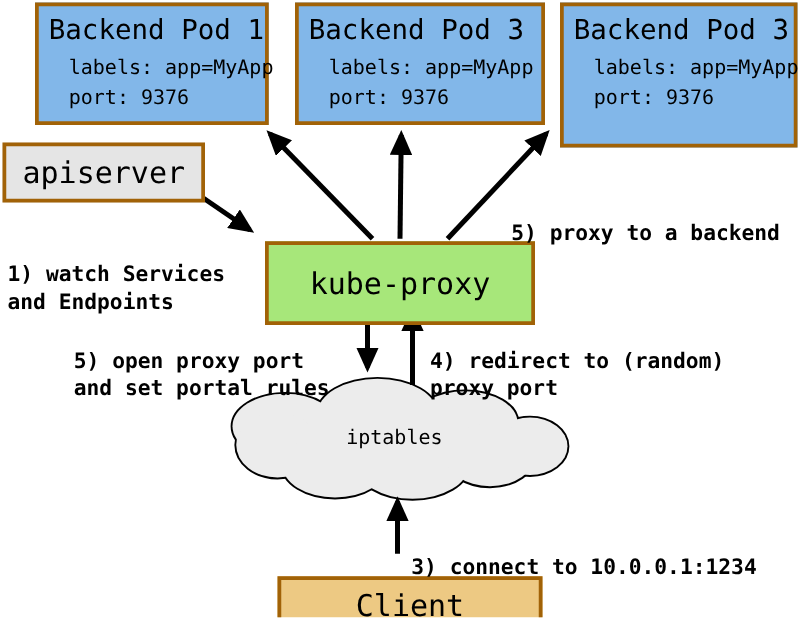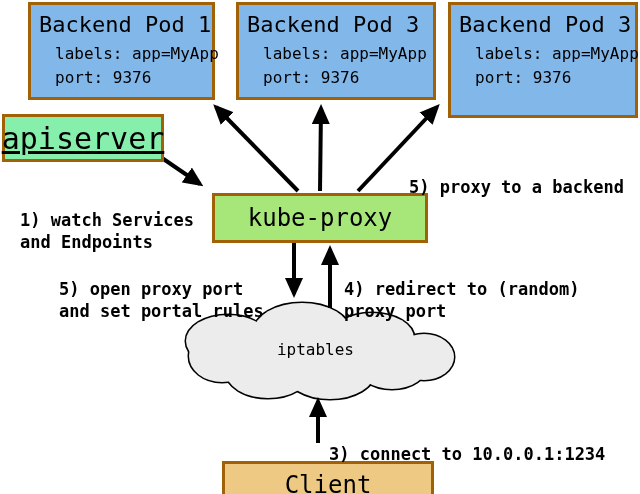--- a/index.html
+++ b/index.html
@@ -9,21 +9,21 @@
     color:#000; overflow:hidden;
   }
   .layer { position:absolute; left:0; top:0; }
   .node {
     position:absolute; border:3px solid #a16207; box-sizing:border-box;
   }
   .pod { background:#82b7e9; }
   .pod .pod-title { font-size:22px; line-height:30px; padding:5px 8px 2px 8px; white-space:nowrap; }
   .pod .pod-line  { font-size:16px; line-height:24px; padding:0 24px; white-space:nowrap; }
   .label-node { display:flex; align-items:center; justify-content:center; }
-  .apiserver-node  { background:#86efac; font-size:30px;text-decoration:underline; }
+  .apiserver-node  { background:#e5e5e5; font-size:24px; }
   .kube-proxy-node { background:#a7e77a; font-size:24px; }
   .client-node     { background:#edc983; font-size:24px; }
   .ann {
     position:absolute; font-weight:bold; font-size:17px; line-height:22px;
     white-space:pre-line;
     margin-top:33px;
   }
   .cloud-label { position:absolute; font-size:16px; width:82px; text-align:right; }
 </style>
 </head>
@@ -87,31 +87,31 @@
   <div class="node pod" style="left:448px; top:2px; width:190px; height:116px;">
     <div class="pod-title">Backend Pod 3</div>
     <div class="pod-line">labels: app=MyApp</div>
     <div class="pod-line">port: 9376</div>
   </div>
 
   <div class="node label-node apiserver-node" style="left:2px; top:114px; width:162px; height:48px;">
     <span>apiserver</span>
   </div>
 
-  <div class="node label-node kube-proxy-node" style="left:212px; top:193px; width:216px; height:50px;">
+  <div class="node label-node kube-proxy-node" style="left:212px; top:193px; width:216px; height:67px;">
     <span>kube-proxy</span>
   </div>
 
   <div class="node label-node client-node" style="left:222px; top:461px; width:212px; height:48px;">
     <span>Client</span>
   </div>
 
   <div class="cloud-label" style="left:272px; top:340px;">iptables</div>
 
-  <div class="ann" style="left:20px; top:176px;">1) watch Services
+  <div class="ann" style="left:6px; top:176px;">1) watch Services
 and Endpoints</div>
   <div class="ann" style="left:59px; top:245px;">5) open proxy port
 and set portal rules</div>
   <div class="ann" style="left:329px; top:410px;">3) connect to 10.0.0.1:1234</div>
   <div class="ann" style="left:344px; top:245px;">4) redirect to (random)
 proxy port</div>
   <div class="ann" style="left:409px; top:143px;">5) proxy to a backend</div>
 
 </div>
 

